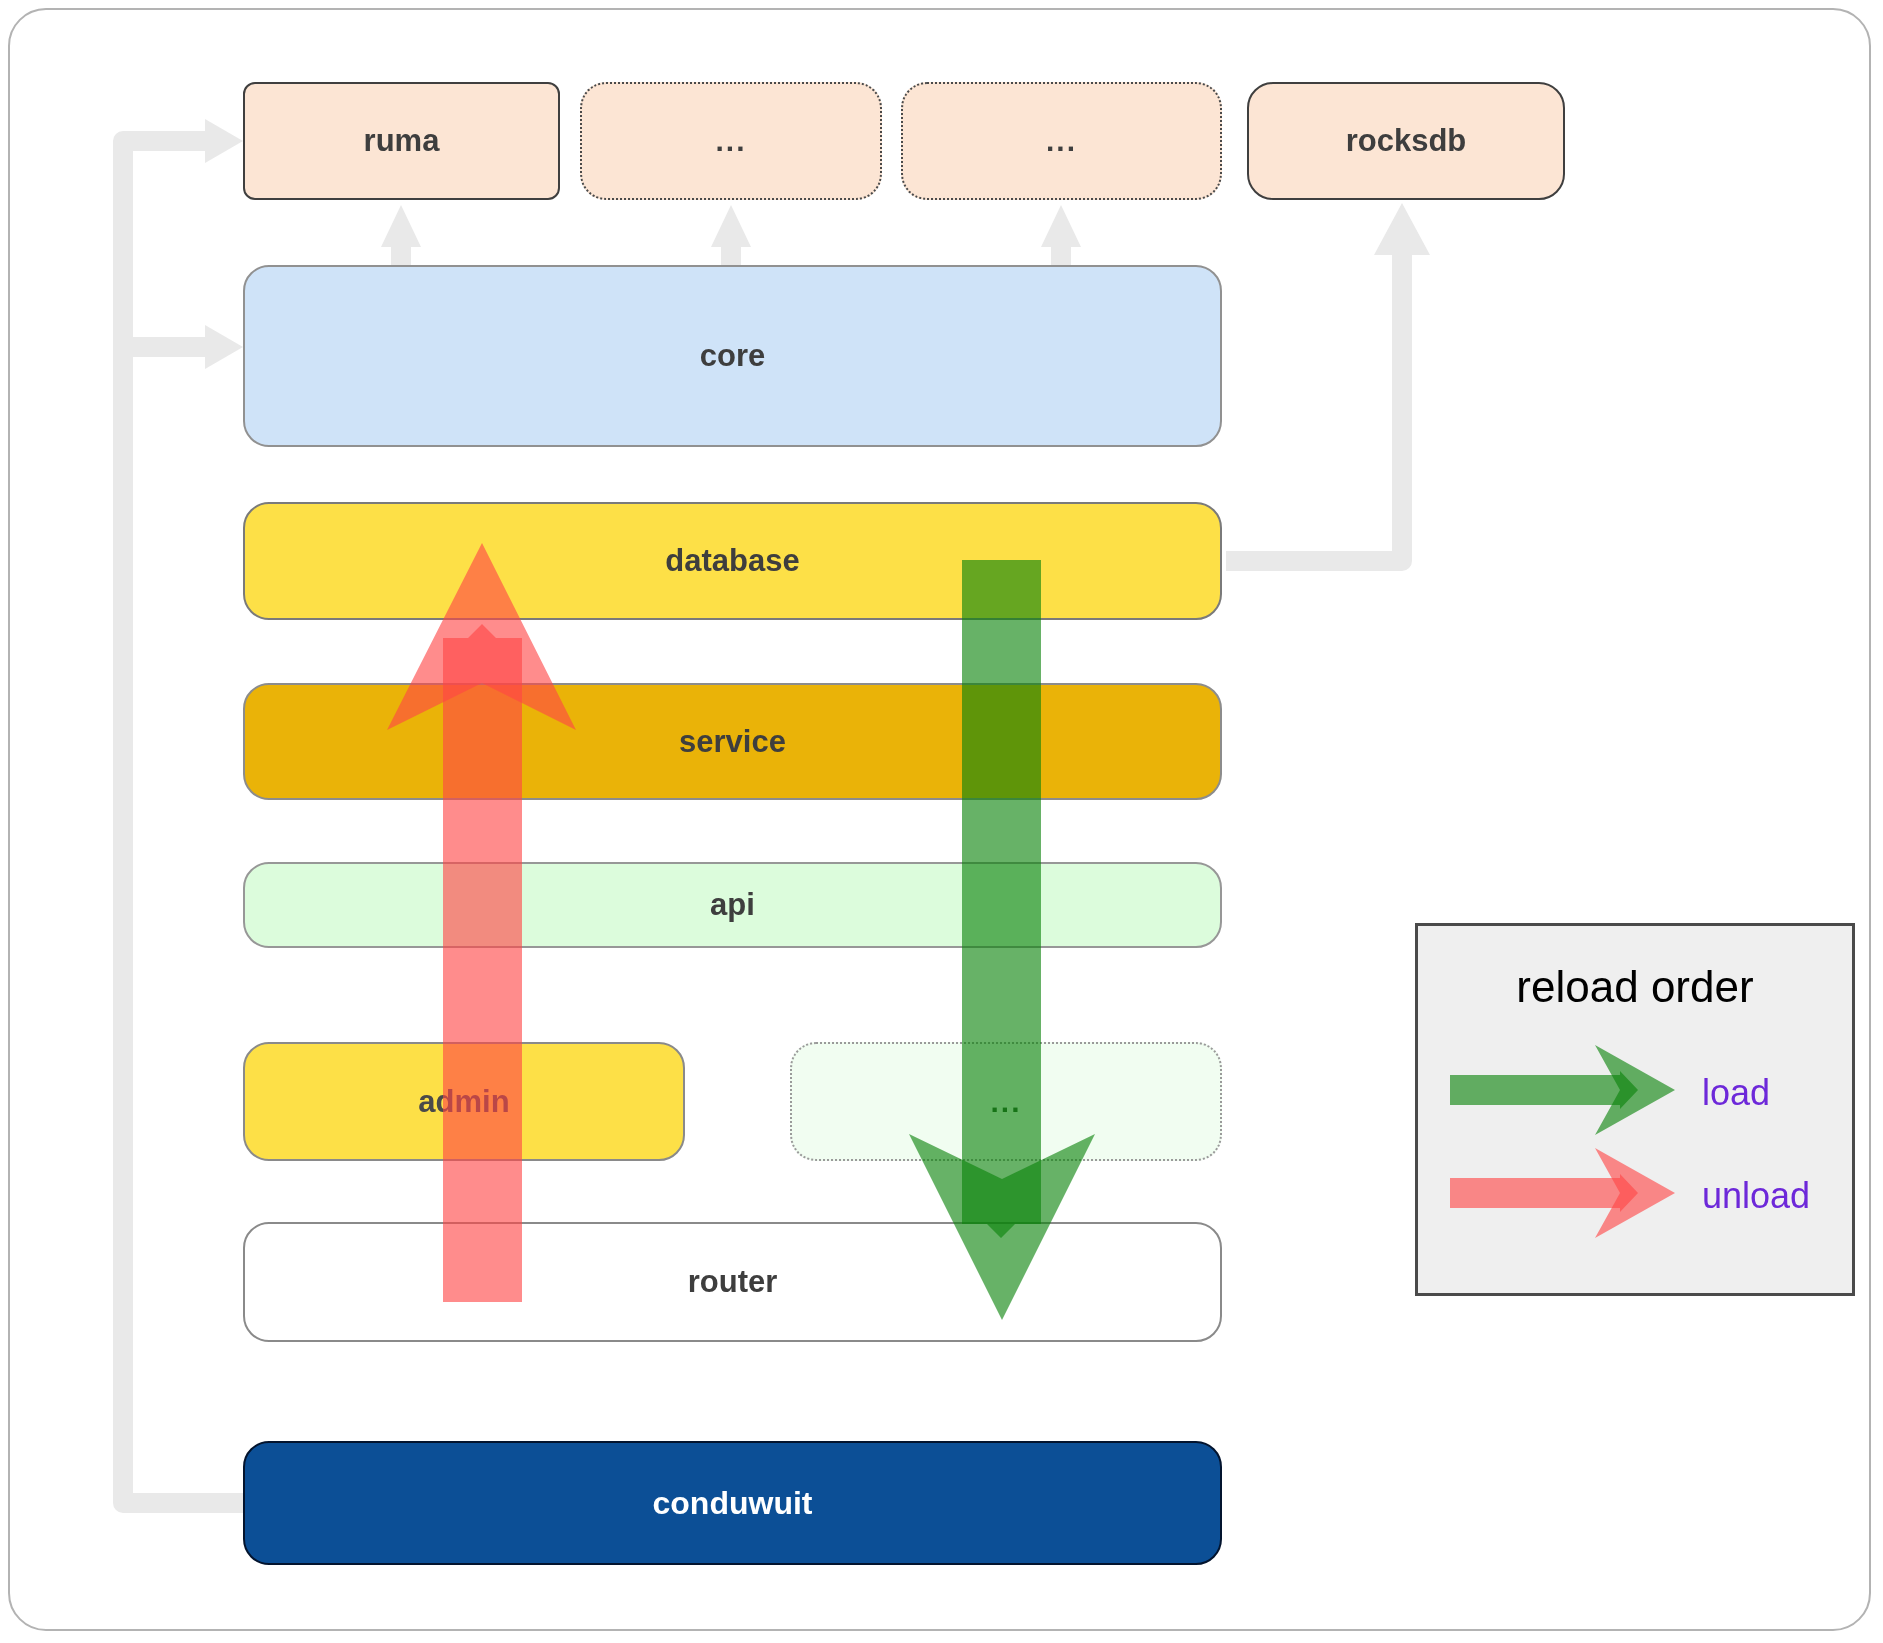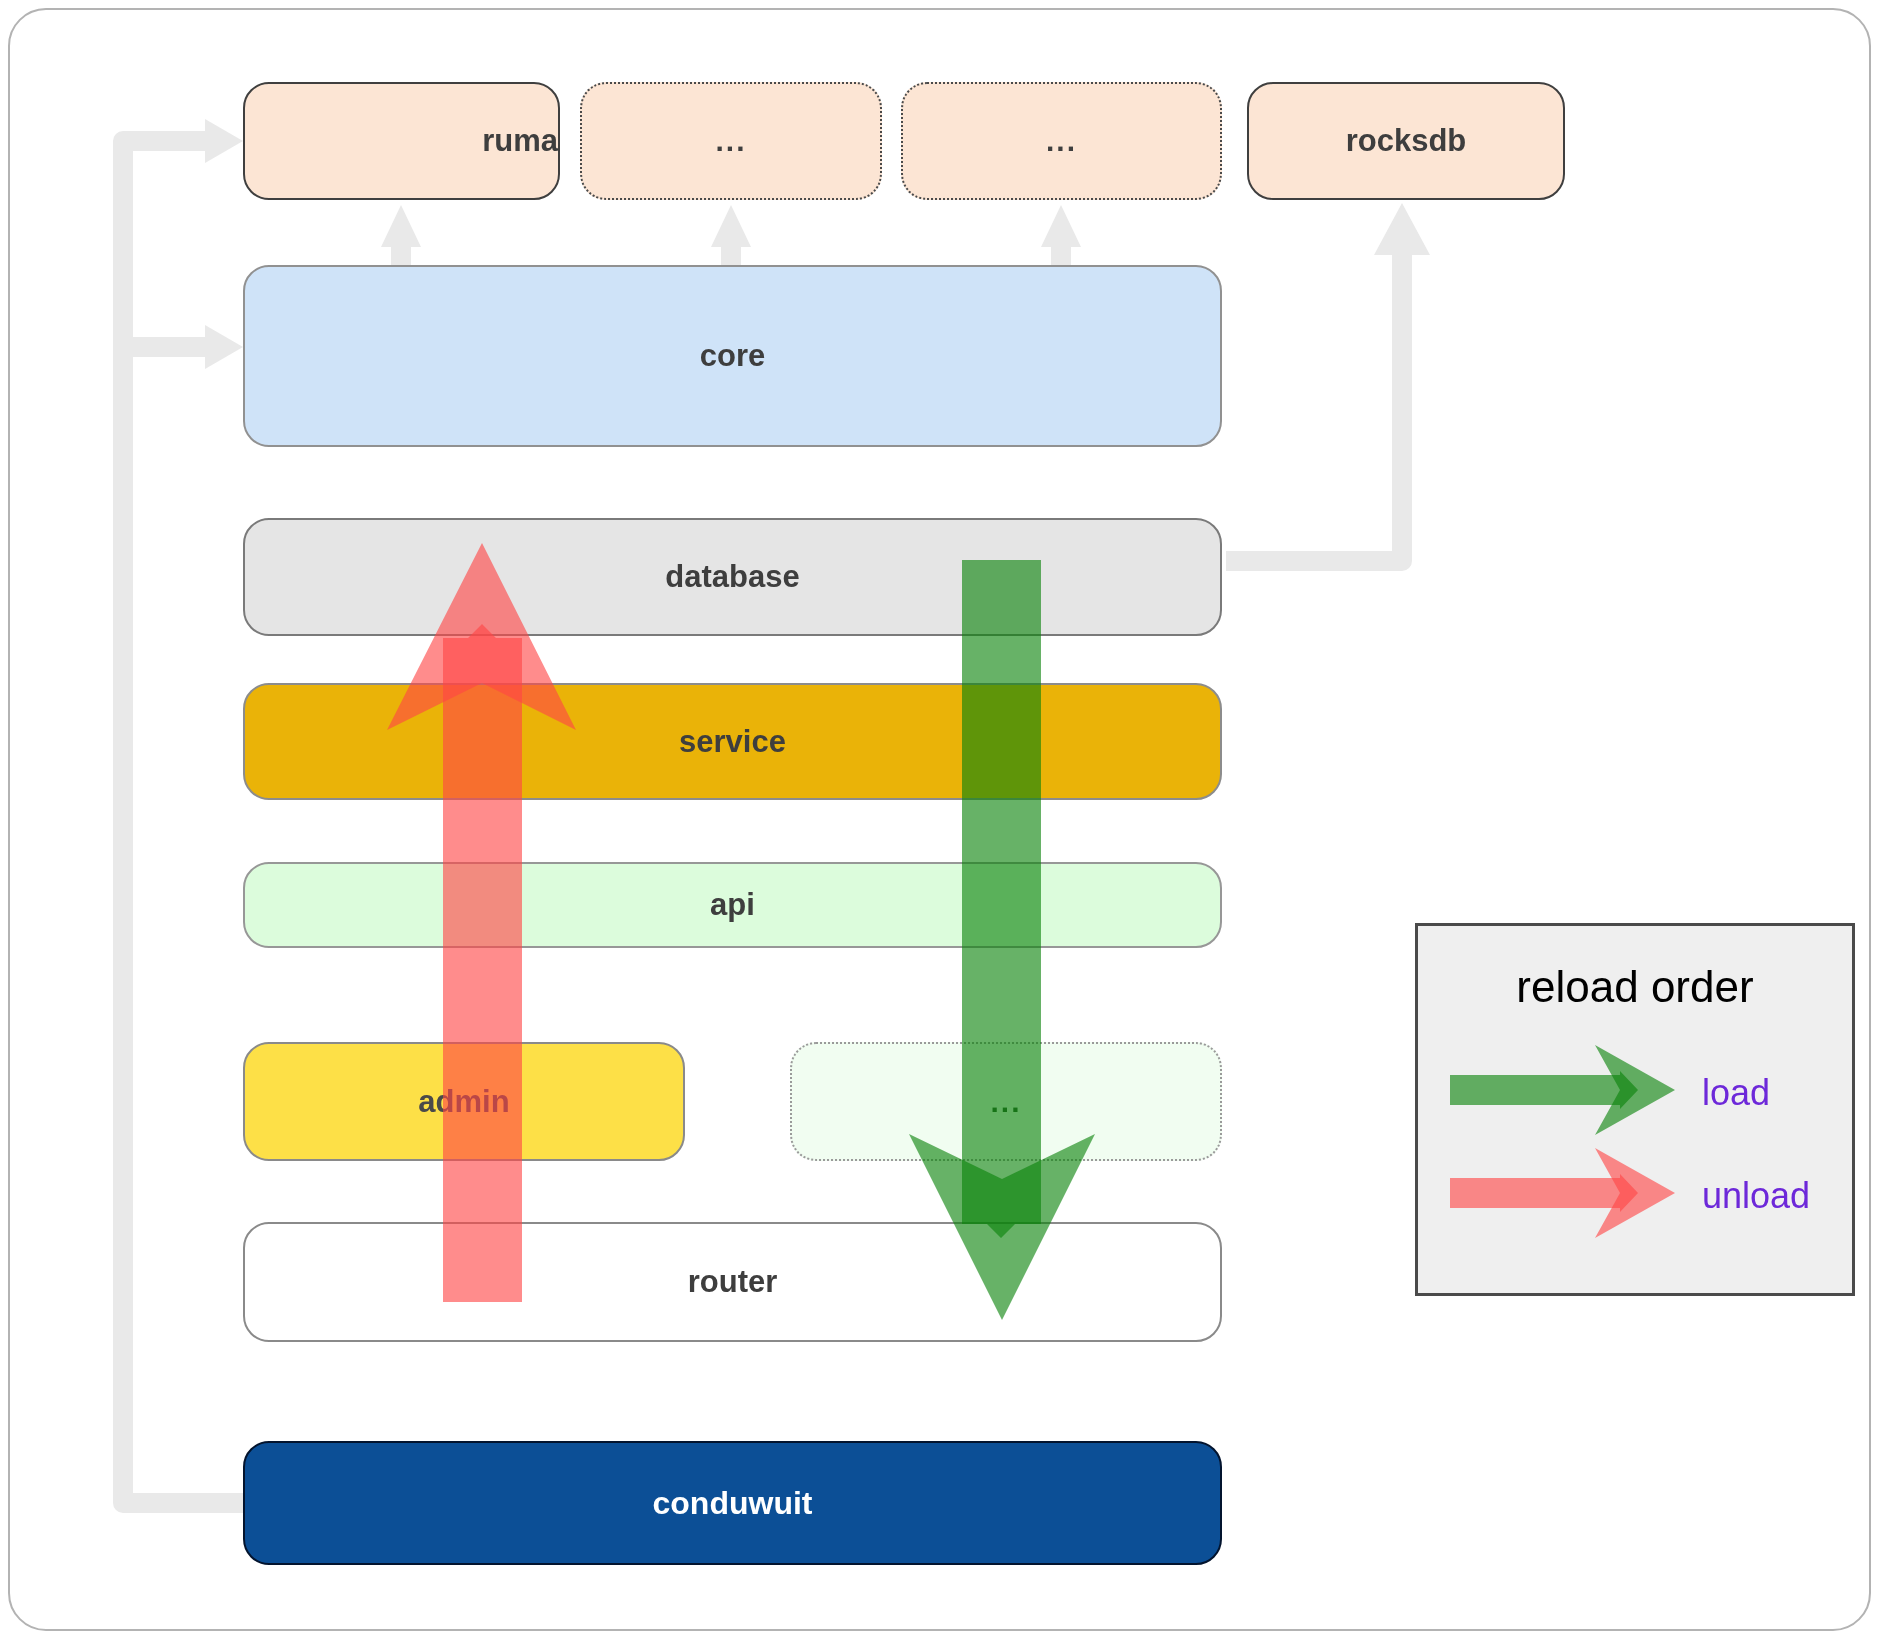--- a/index.html
+++ b/index.html
@@ -10,27 +10,27 @@
   .outer-frame{
     position:absolute;left:8px;top:8px;width:1863px;height:1623px;
     border:2px solid #b3b3b3;border-radius:38px;box-sizing:border-box;
   }
   .node{
     position:absolute;box-sizing:border-box;display:flex;align-items:center;justify-content:center;
     font-size:31px;font-weight:600;color:#3e3e3e;border-radius:26px;
   }
   .node.dots{font-weight:800;font-size:30px;letter-spacing:2px;}
   
-  .n-ruma     {left:243px;top:82px;width:317px;height:118px;background:#fce5d4;border:2.5px solid #3f3f3f;border-radius:26px;justify-content:flex-end;}
+  .n-ruma     {left:243px;top:82px;width:317px;height:118px;background:#fce5d4;border:2.5px solid #3f3f3f;border-radius:12px;}
   .n-dots-a   {left:580px;top:82px;width:302px;height:118px;background:#fce5d4;border:2.5px dotted #4a4a4a;border-radius:26px;}
   .n-dots-b   {left:901px;top:82px;width:321px;height:118px;background:#fce5d4;border:2.5px dotted #4a4a4a;border-radius:26px;}
   .n-rocksdb  {left:1247px;top:82px;width:318px;height:118px;background:#fce5d4;border:2.5px solid #3f3f3f;border-radius:26px;}
   
   .n-core     {left:243px;top:265px;width:979px;height:182px;background:#cfe3f8;border:2px solid #919191;}
-  .n-database {left:243px;top:502px;width:979px;height:118px;background:#e5e5e5;border:2px solid #7a7a7a;margin-top:16px;}
+  .n-database {left:243px;top:502px;width:979px;height:118px;background:#fde047;border:2px solid #7a7a7a;}
   .n-service  {left:243px;top:683px;width:979px;height:117px;background:#eab308;border:2px solid #8c8c8c;}
   .n-api      {left:243px;top:862px;width:979px;height:86px;background:#dcfcdc;border:2px solid #979797;}
   .n-admin    {left:243px;top:1042px;width:442px;height:119px;background:#fde047;border:2px solid #8a8a8a;color:#4a4a4a;}
   .n-dots-c   {left:790px;top:1042px;width:432px;height:119px;background:#f1fdf1;border:2px dotted #9a9a9a;color:#2f5c2f;}
   .n-router   {left:243px;top:1222px;width:979px;height:120px;background:#ffffff;border:2px solid #8a8a8a;}
   .n-conduwuit{left:243px;top:1441px;width:979px;height:124px;background:#0c4f96;border:2.5px solid #03142e;
                color:#ffffff;font-weight:700;font-size:32px;}
   .overlay{position:absolute;left:0;top:0;width:1883px;height:1643px;pointer-events:none;}
   
   .legend{

